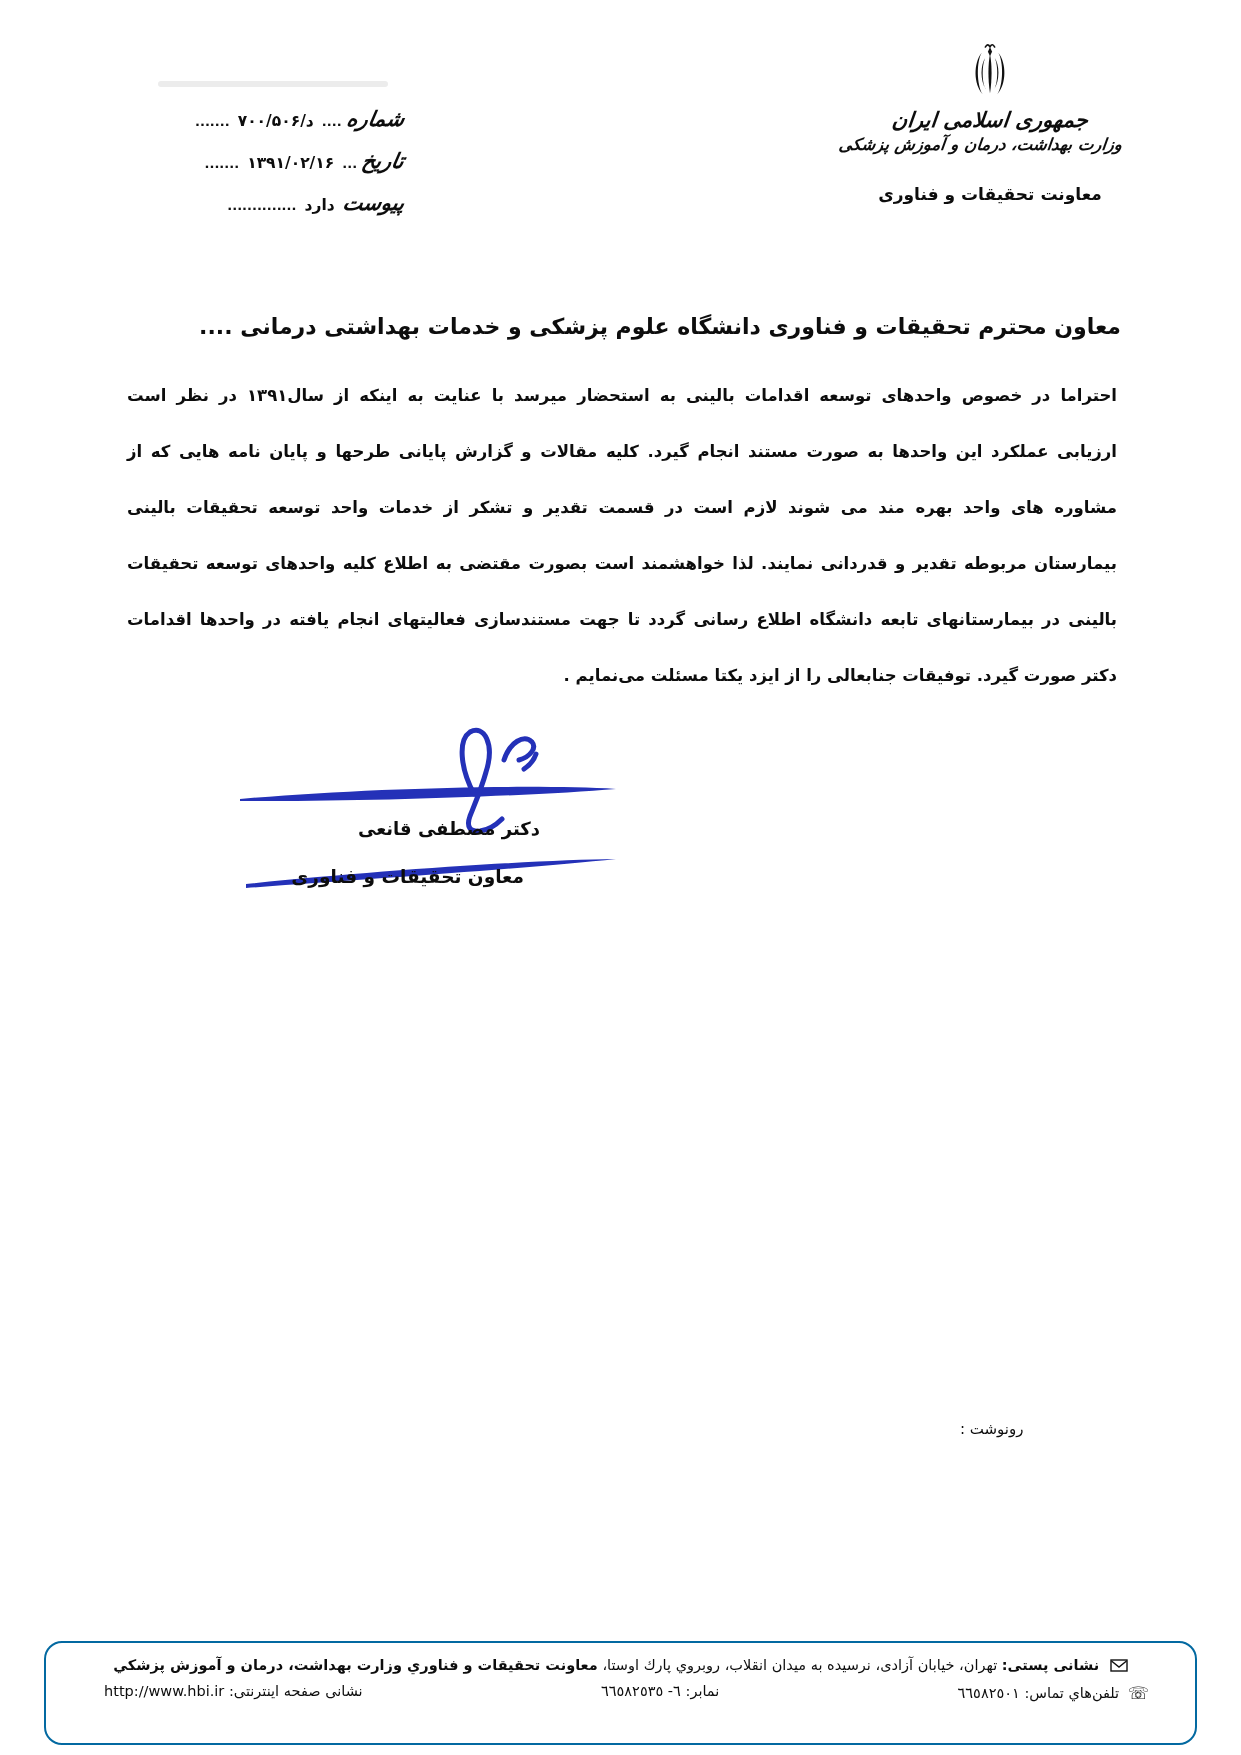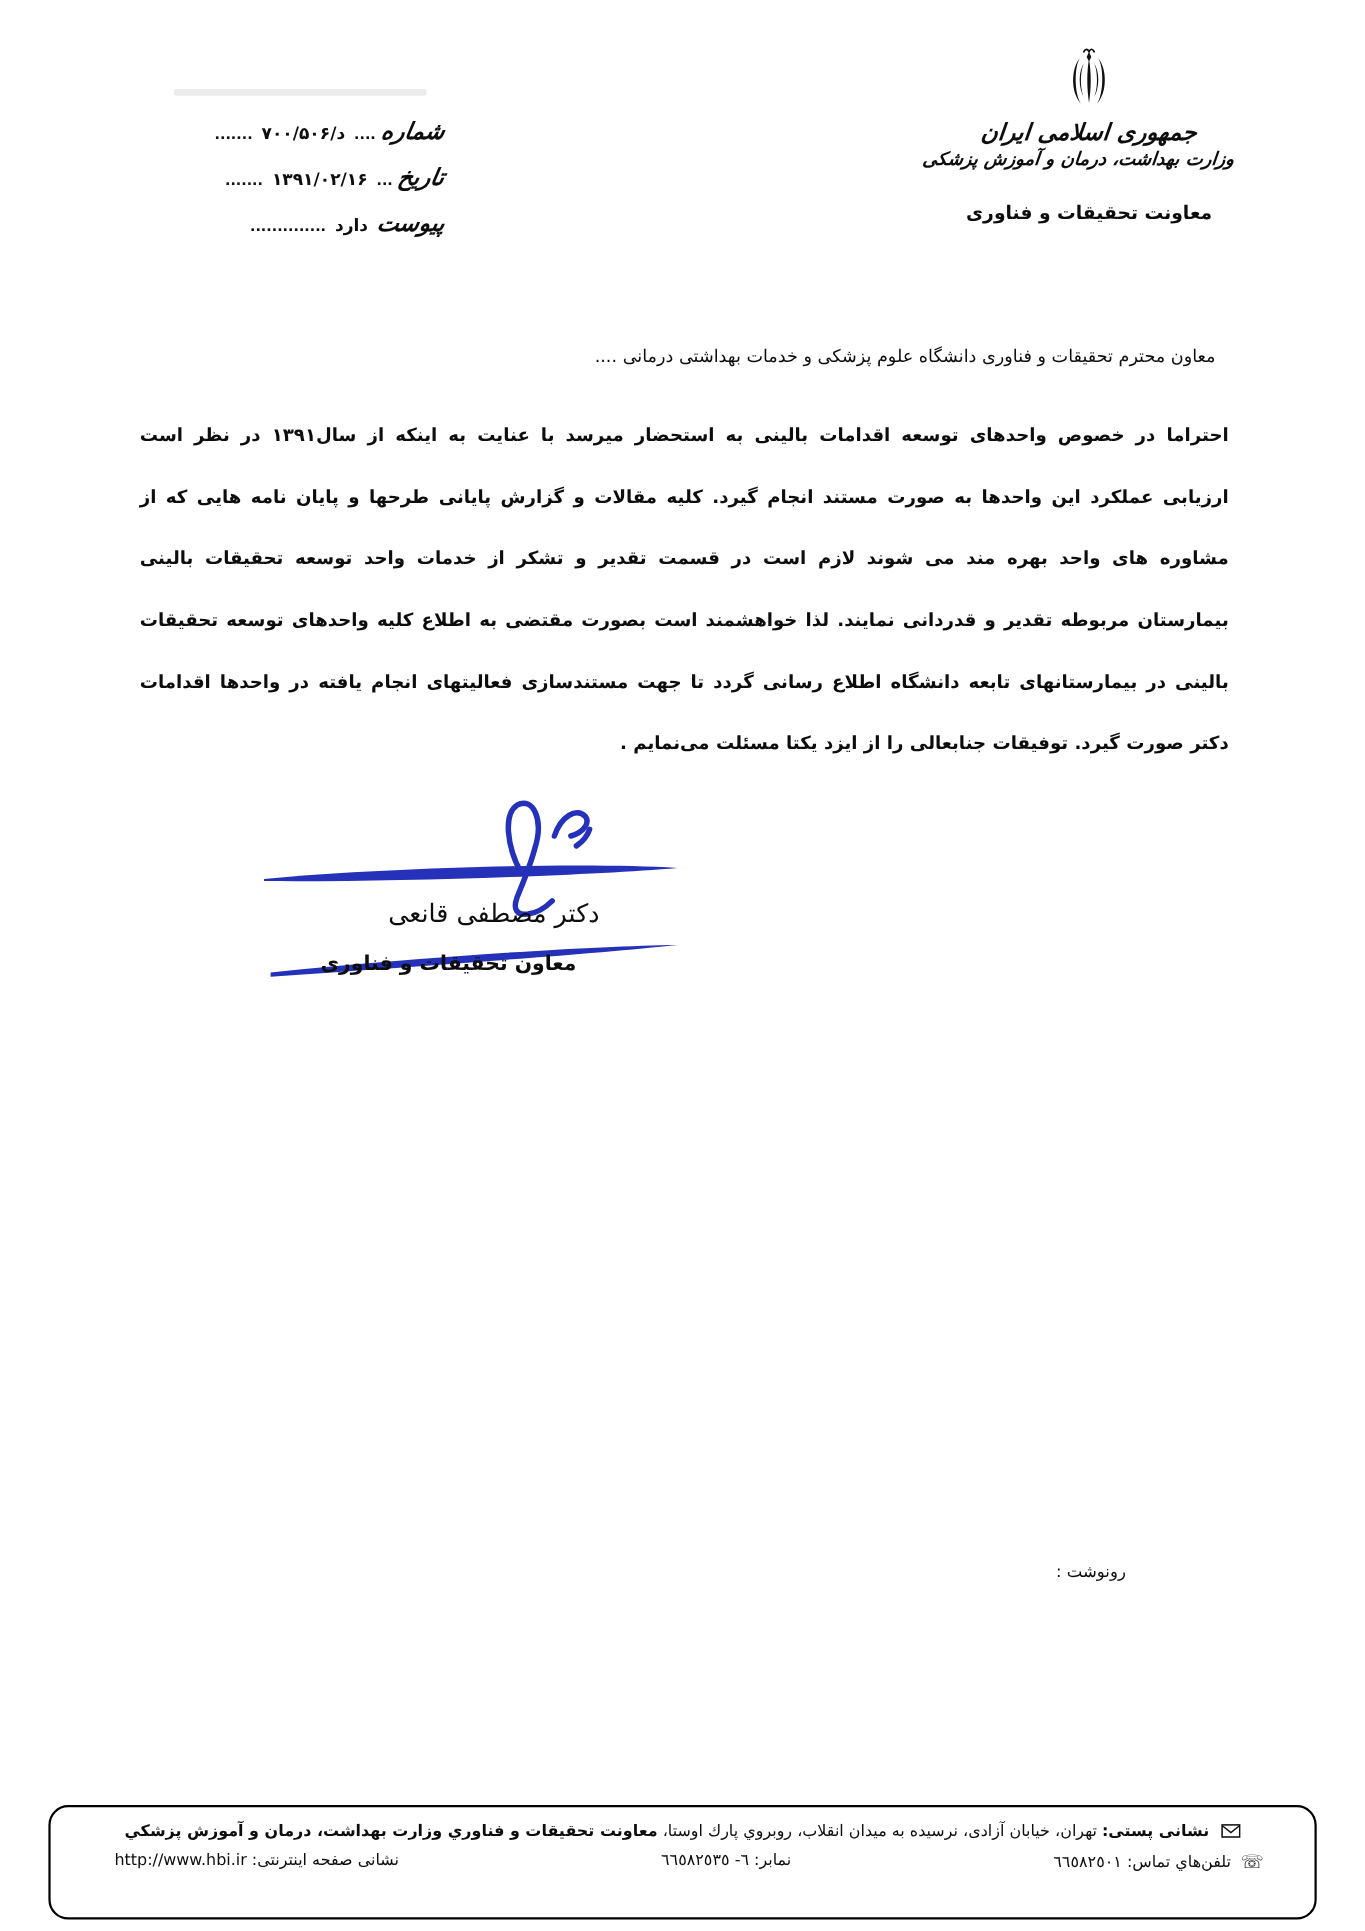--- a/index.html
+++ b/index.html
@@ -21,37 +21,37 @@
 
   
   .refblock{position:absolute;top:98px;left:148px;width:258px}
   .refline{height:42px;line-height:42px;text-align:right;white-space:nowrap}
   .reflabel{display:inline-block;font-size:21px;font-weight:bold;font-style:italic;transform:skewX(-10deg);margin-right:2px}
   .refval{font-size:15.5px;font-weight:bold;padding:0 3px}
   .dots{font-size:13px;font-weight:bold;letter-spacing:2.5px;color:#111}
   .ltr{direction:ltr;unicode-bidi:isolate}
 
   
-  .recipient{position:absolute;top:314px;right:136px;font-size:16px;font-weight:normal;white-space:nowrap}
+  .recipient{position:absolute;top:314px;right:120px;font-size:22px;font-weight:bold;white-space:nowrap}
   .bodytext{position:absolute;top:368px;right:124px;left:127px}
   .bline{line-height:56px;height:56px;font-size:16.5px;font-weight:bold;
          text-align:justify;text-align-last:justify;text-justify:inter-word;white-space:normal}
   .bline.last{text-align:right;text-align-last:right}
 
   
   .sig-svg{position:absolute;left:212px;top:648px;width:438px;height:248px}
-  .sig-name{position:absolute;left:328px;top:818px;width:242px;text-align:center;font-size:23px;font-weight:normal;white-space:nowrap}
+  .sig-name{position:absolute;left:328px;top:818px;width:242px;text-align:center;font-size:18px;font-weight:bold;white-space:nowrap}
   .sig-title{position:absolute;left:270px;top:866px;width:254px;text-align:right;font-size:18.5px;font-weight:bold;white-space:nowrap}
 
   
   .cc{position:absolute;left:960px;top:1420px;font-size:15px;white-space:nowrap}
 
   
   .footer{position:absolute;left:44px;top:1641px;width:1153px;height:104px;
-          border:2px solid #000000;border-radius:18px;background:#fff}
+          border:2px solid #0369a1;border-radius:18px;background:#fff}
   .f1{margin-top:14px;text-align:center;font-size:14.5px;white-space:nowrap}
   .f1 .b{font-weight:bold}
   .envelope{display:inline-block;vertical-align:-2px;margin-left:6px}
   .f2{margin-top:10px;display:flex;justify-content:space-between;padding:0 46px 0 58px;font-size:14.5px}
   .fseg{white-space:nowrap}
   .phone-glyph{font-size:17px;vertical-align:-1px;margin-left:4px}
 </style>
 </head>
 <body>
 

